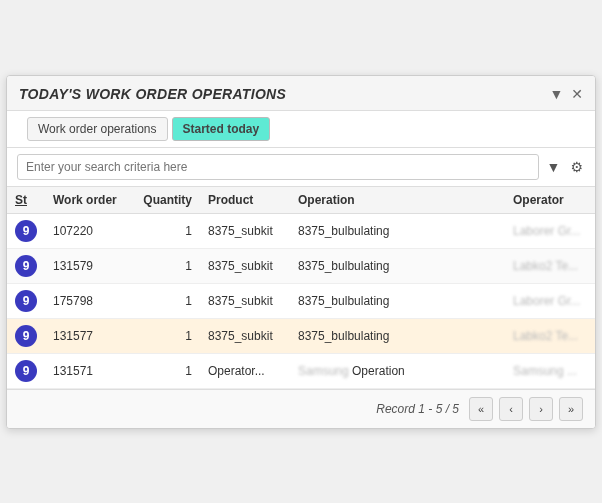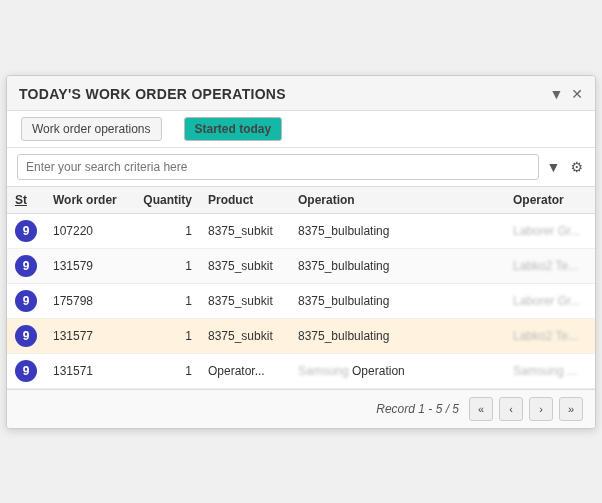--- a/index.html
+++ b/index.html
@@ -27,49 +27,50 @@
       padding: 10px 12px 8px;
       display: flex;
       align-items: center;
       justify-content: space-between;
     }
     .title-text {
       font-weight: bold;
       font-size: 14px;
       color: #333;
       letter-spacing: 0.3px;
+      font-style: italic;
     }
     .title-icons {
       display: flex;
       gap: 8px;
       align-items: center;
     }
     .title-icon {
       color: #666;
       cursor: pointer;
       font-size: 14px;
     }
     .tabs-row {
-      padding: 6px 14px;
-      display: flex;
-      gap: 22px;
+      padding: 6px 20px;
+      display: flex;
+      gap: 4px;
       border-bottom: 1px solid #ddd;
       background: #fff;
     }
     .tab {
       padding: 4px 10px;
       border: 1px solid #ccc;
       border-radius: 3px;
       cursor: pointer;
       font-size: 12px;
       background: #f5f5f5;
       color: #444;
     }
     .tab.active {
-      background: #14b8a6;
+      background: #5eead4;
       border-color: #bbb;
       font-weight: bold;
     }
     .search-row {
       padding: 6px 10px;
       display: flex;
       align-items: center;
       gap: 6px;
       border-bottom: 1px solid #ddd;
       background: #fff;

